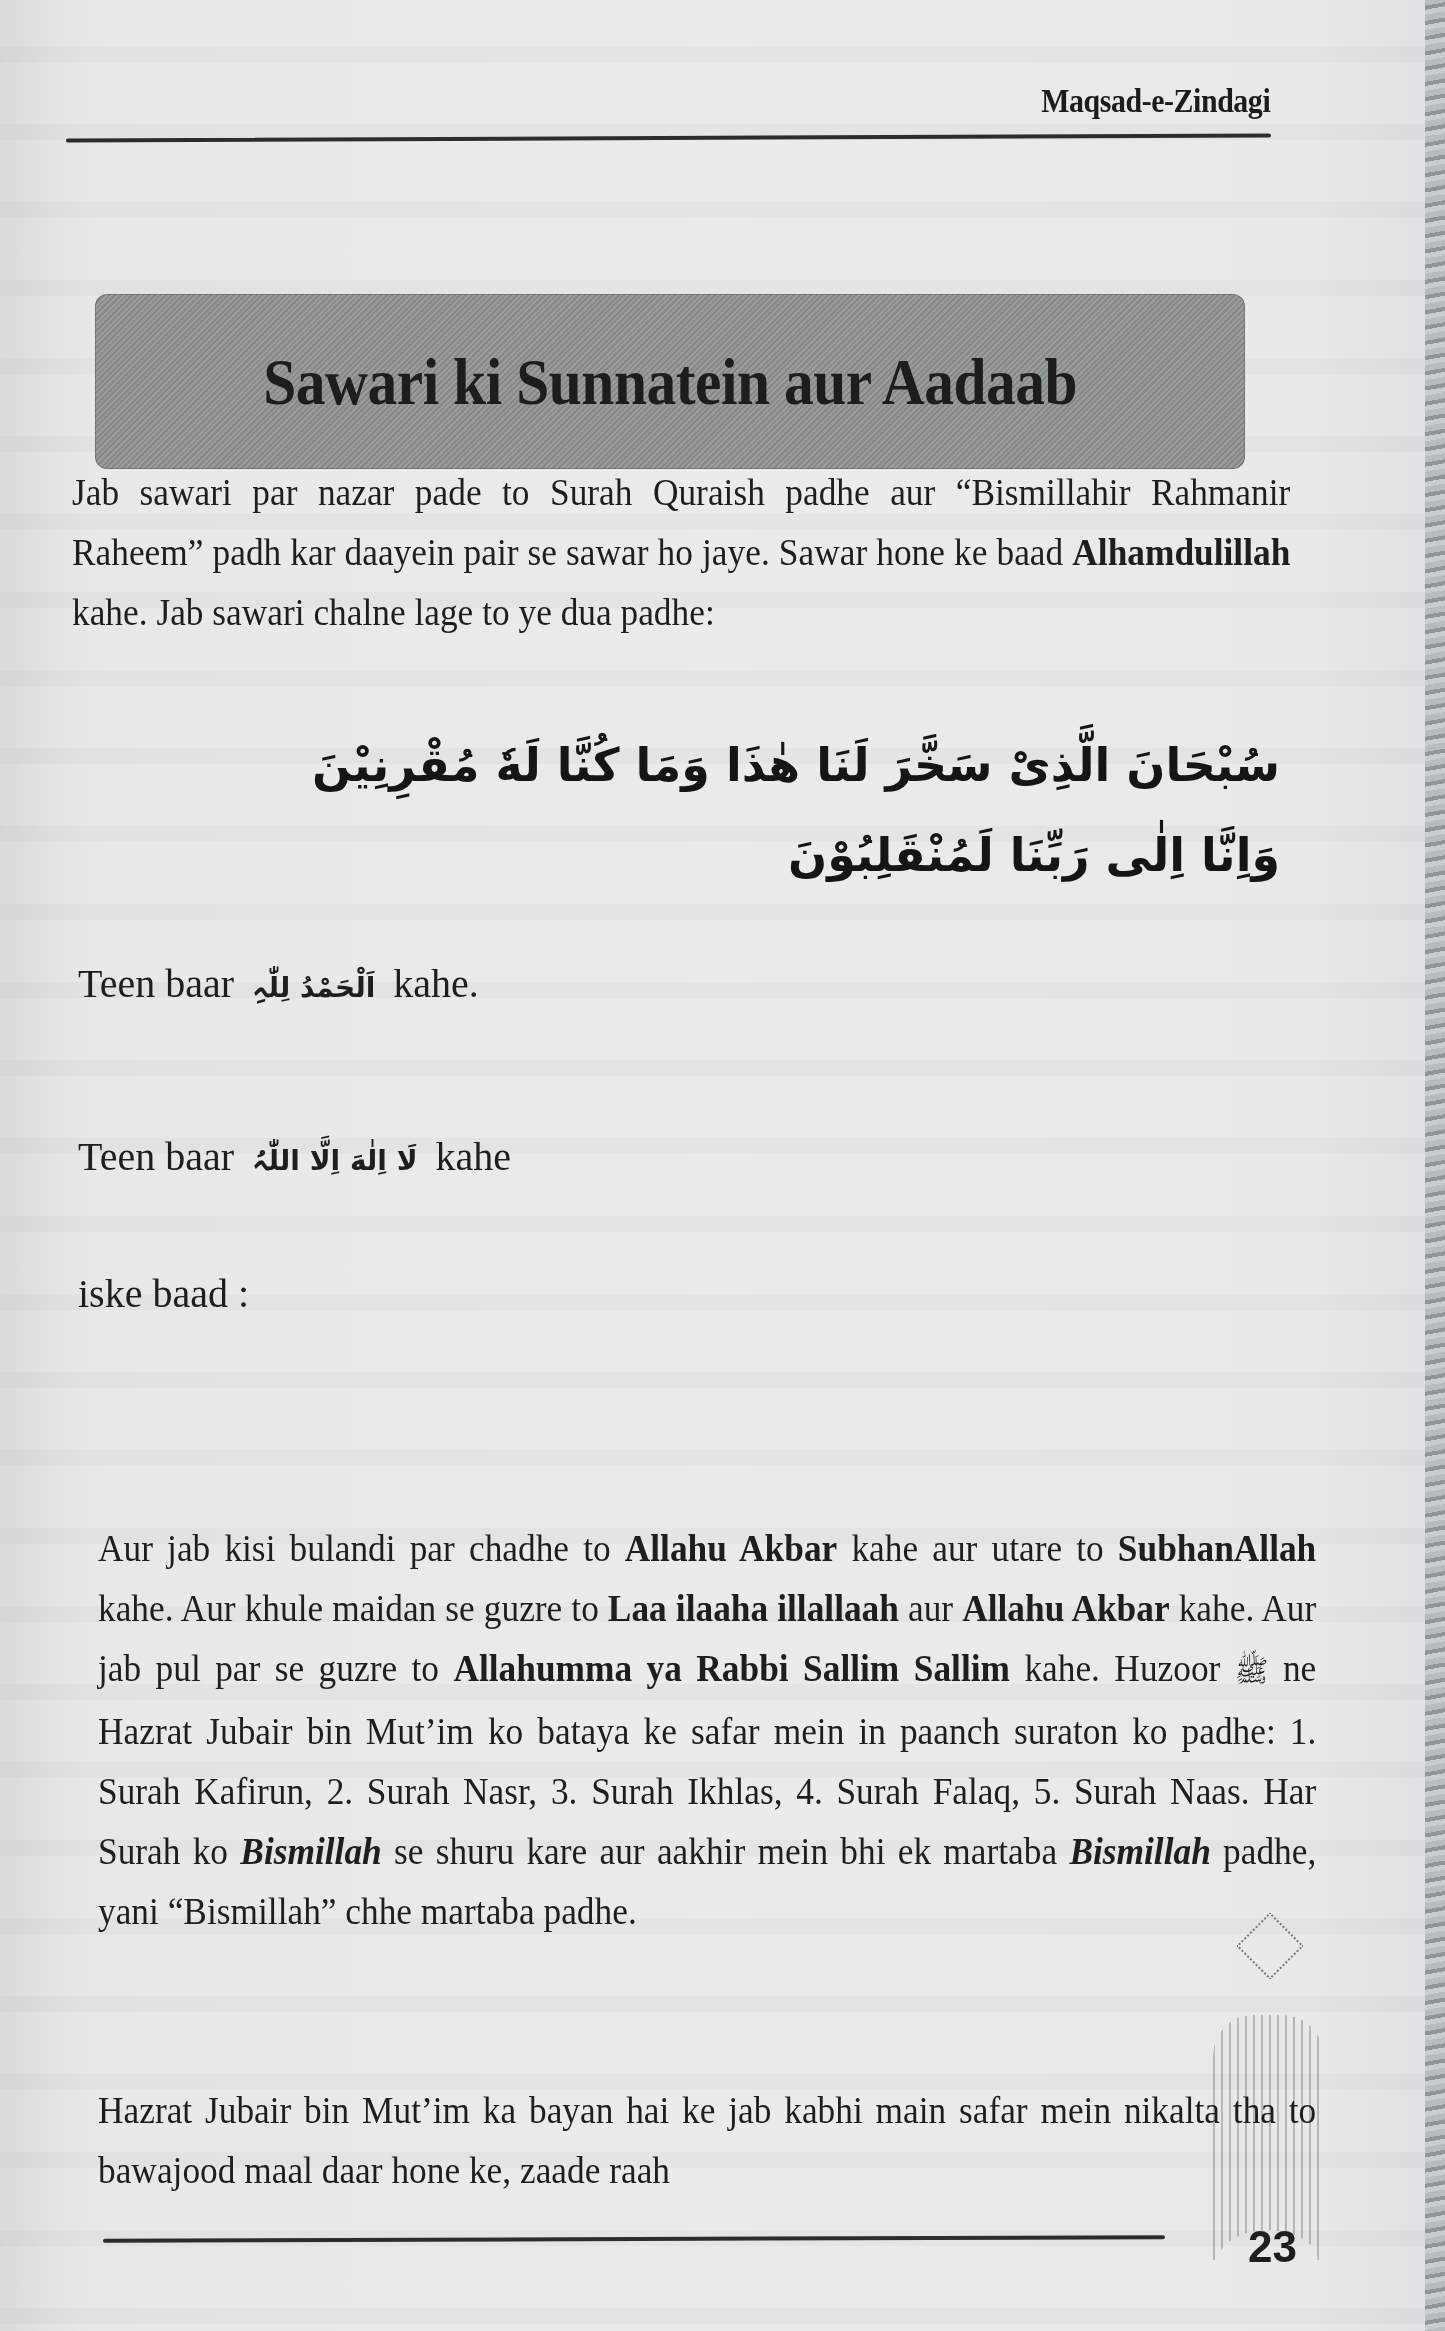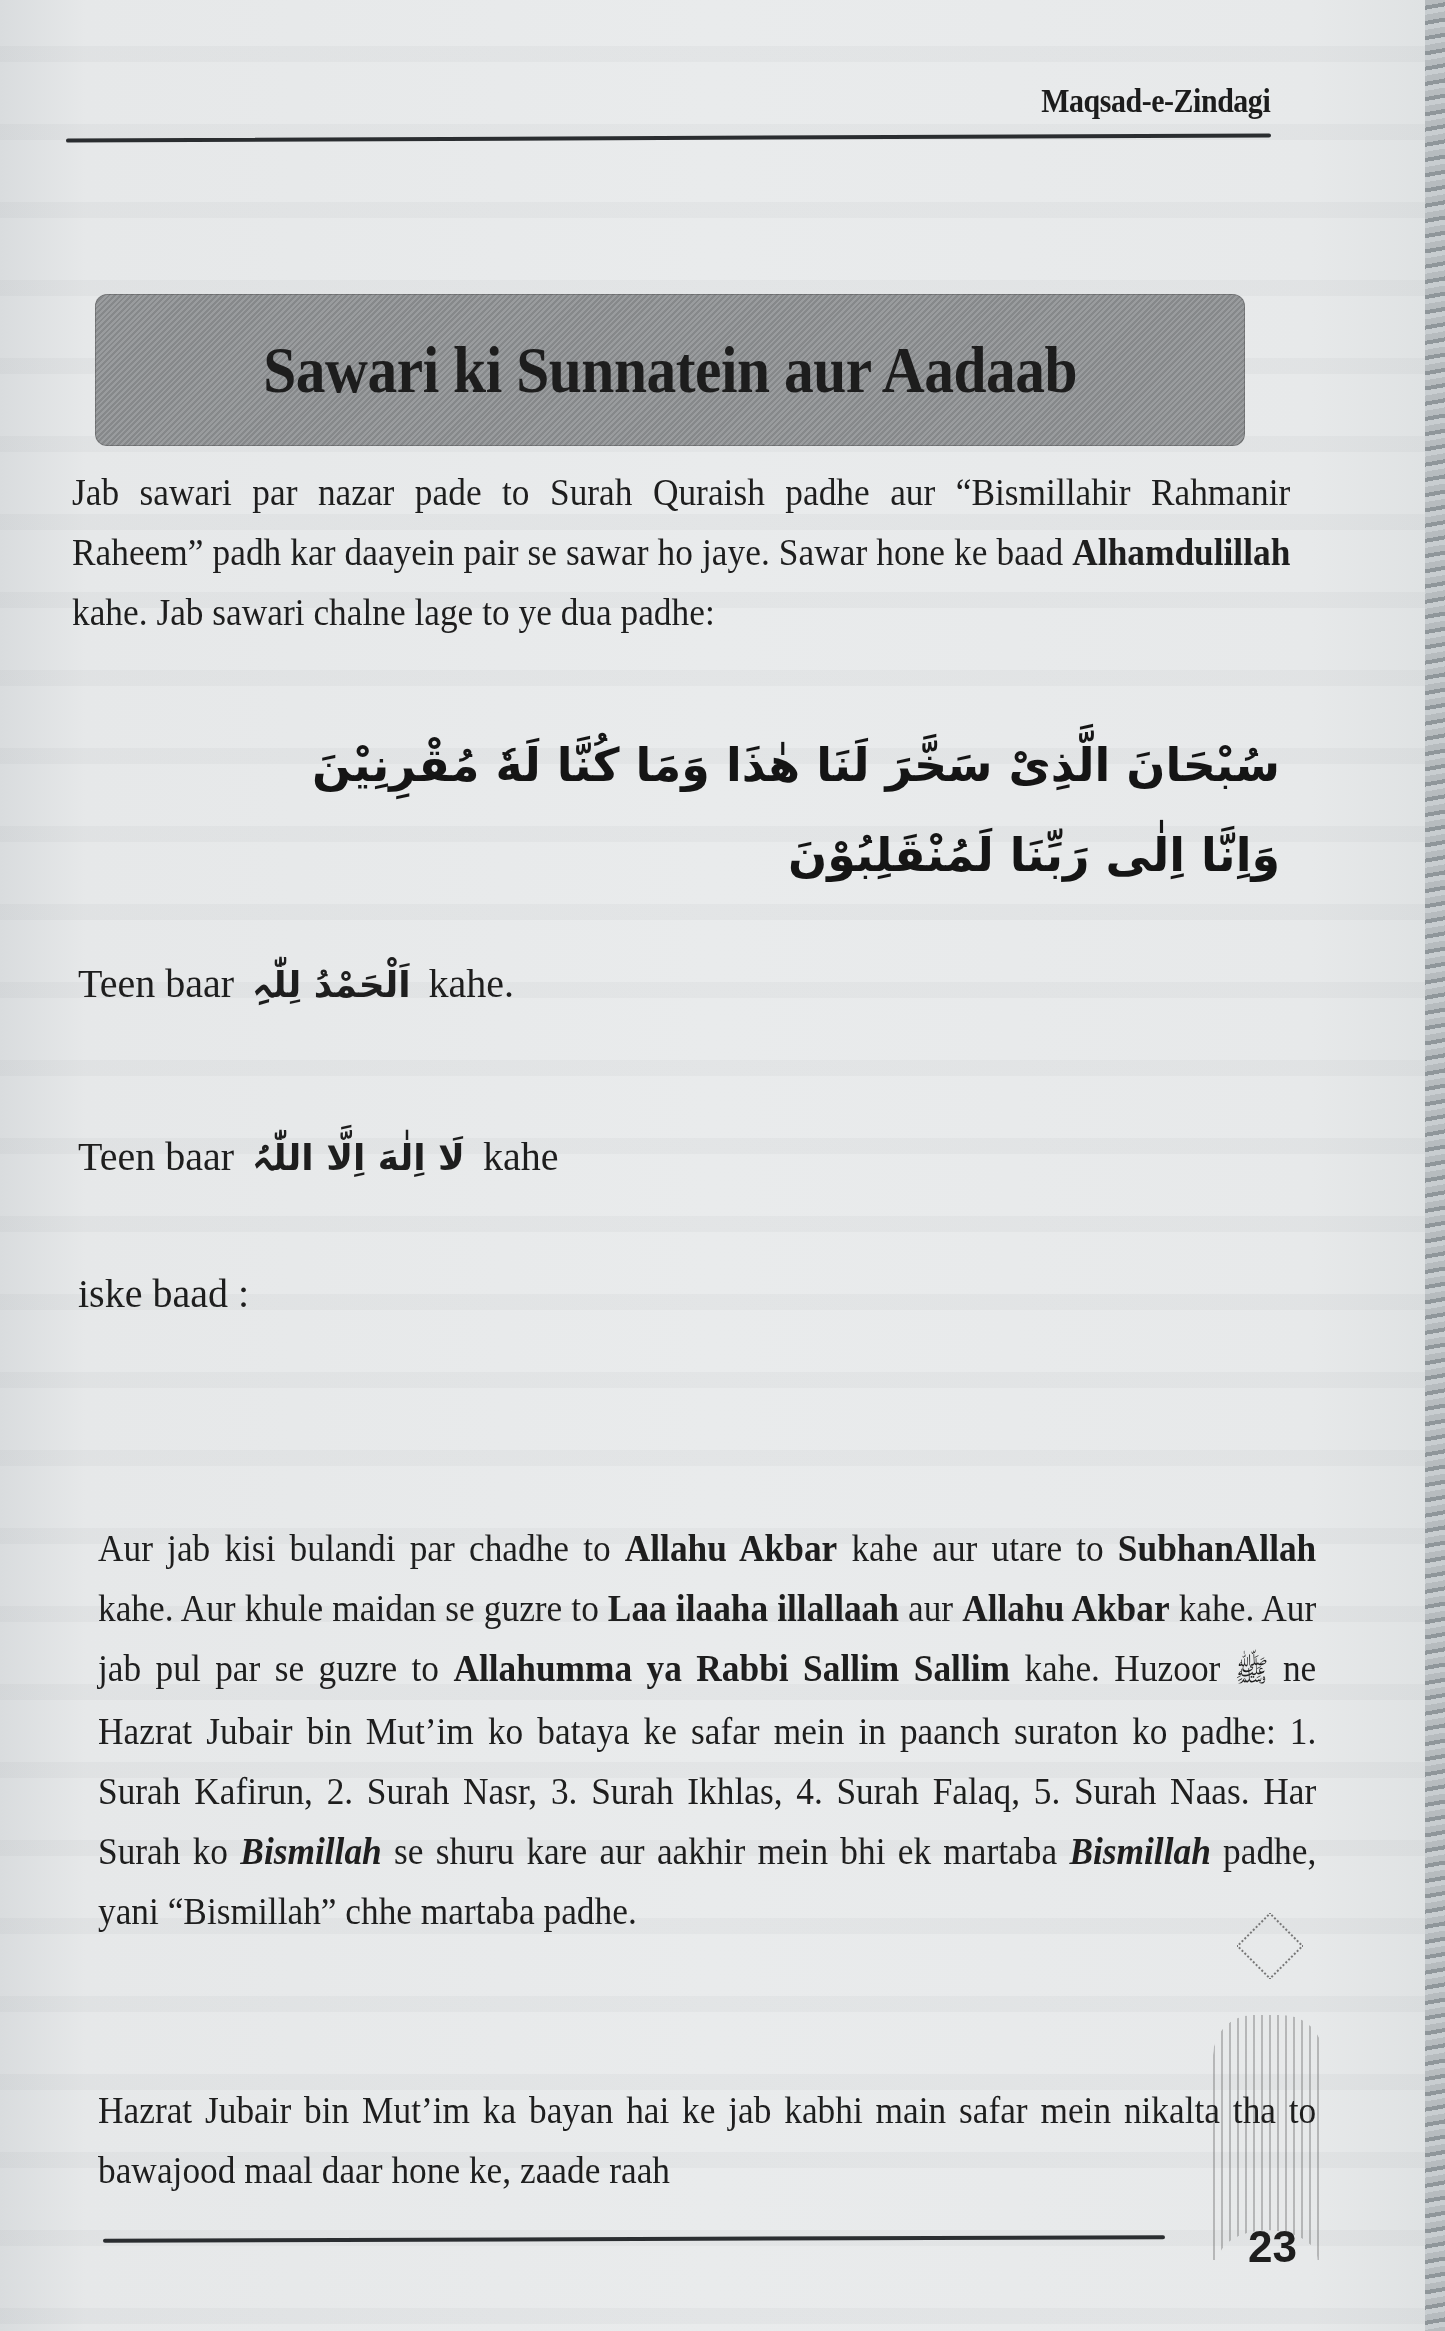--- a/index.html
+++ b/index.html
@@ -26,21 +26,21 @@
   .header-title {
     position: absolute; right: 155px; top: 82px;
     font-size: 34px; font-weight: bold; letter-spacing: -0.5px;
     transform: scaleX(0.88); transform-origin: right center;
   }
   .header-rule {
     position: absolute; left: 66px; top: 136px; width: 1205px; height: 4px;
     background: #2a2d30; border-radius: 2px; transform: rotate(-0.25deg);
   }
   .title-box {
-    position: absolute; left: 95px; top: 294px; width: 1150px; height: 152px;
+    position: absolute; left: 95px; top: 294px; width: 1150px; height: 175px;
     border-radius: 12px;
     background:
       repeating-linear-gradient(135deg, rgba(255,255,255,0.10) 0 2px, rgba(0,0,0,0.06) 2px 4px),
       #8e9193;
     box-shadow: inset 0 0 0 1px rgba(60,60,60,0.35);
     display: flex; align-items: center; justify-content: center;
   }
   .title-text {
     font-size: 66px; font-weight: bold; color: #1d1d1d; letter-spacing: -0.5px;
     transform: scaleX(0.9);
@@ -59,21 +59,21 @@
     position: absolute; direction: rtl; text-align: right;
     font-family: "DejaVu Sans", sans-serif; font-weight: bold; color: #151515;
     font-size: 46px; line-height: 90px;
   }
   .ar1 { left: 220px; width: 1060px; top: 720px; }
   .ar2 { left: 160px; width: 1100px; top: 1310px; }
   .line {
     position: absolute; left: 78px; font-family: "Liberation Serif", serif;
     font-size: 40px; color: #1e1e1e; white-space: nowrap;
   }
-  .line .ar { font-family: "DejaVu Sans", sans-serif; font-weight: bold; font-size: 36px; direction: rtl; unicode-bidi: isolate; margin: 0 8px; }
+  .line .ar { font-family: "DejaVu Sans", sans-serif; font-weight: bold; font-size: 28px; direction: rtl; unicode-bidi: isolate; margin: 0 8px; }
   .l1 { top: 960px; } .l2 { top: 1047px; } .l3 { top: 1133px; } .l4 { top: 1222px; margin-top: 48px; }
   .diamond {
     position: absolute; left: 1246px; top: 1922px; width: 44px; height: 44px;
     border: 2px dotted #777; transform: rotate(45deg);
   }
   .tab-deco {
     position: absolute; left: 1213px; top: 2015px; width: 110px; height: 245px;
     border-radius: 40px 40px 0 0;
     background: repeating-linear-gradient(90deg, rgba(90,90,90,0.35) 0 2px, transparent 2px 8px);
     -webkit-mask: radial-gradient(ellipse 50px 30px at 50% 100%, transparent 98%, #000 100%);

